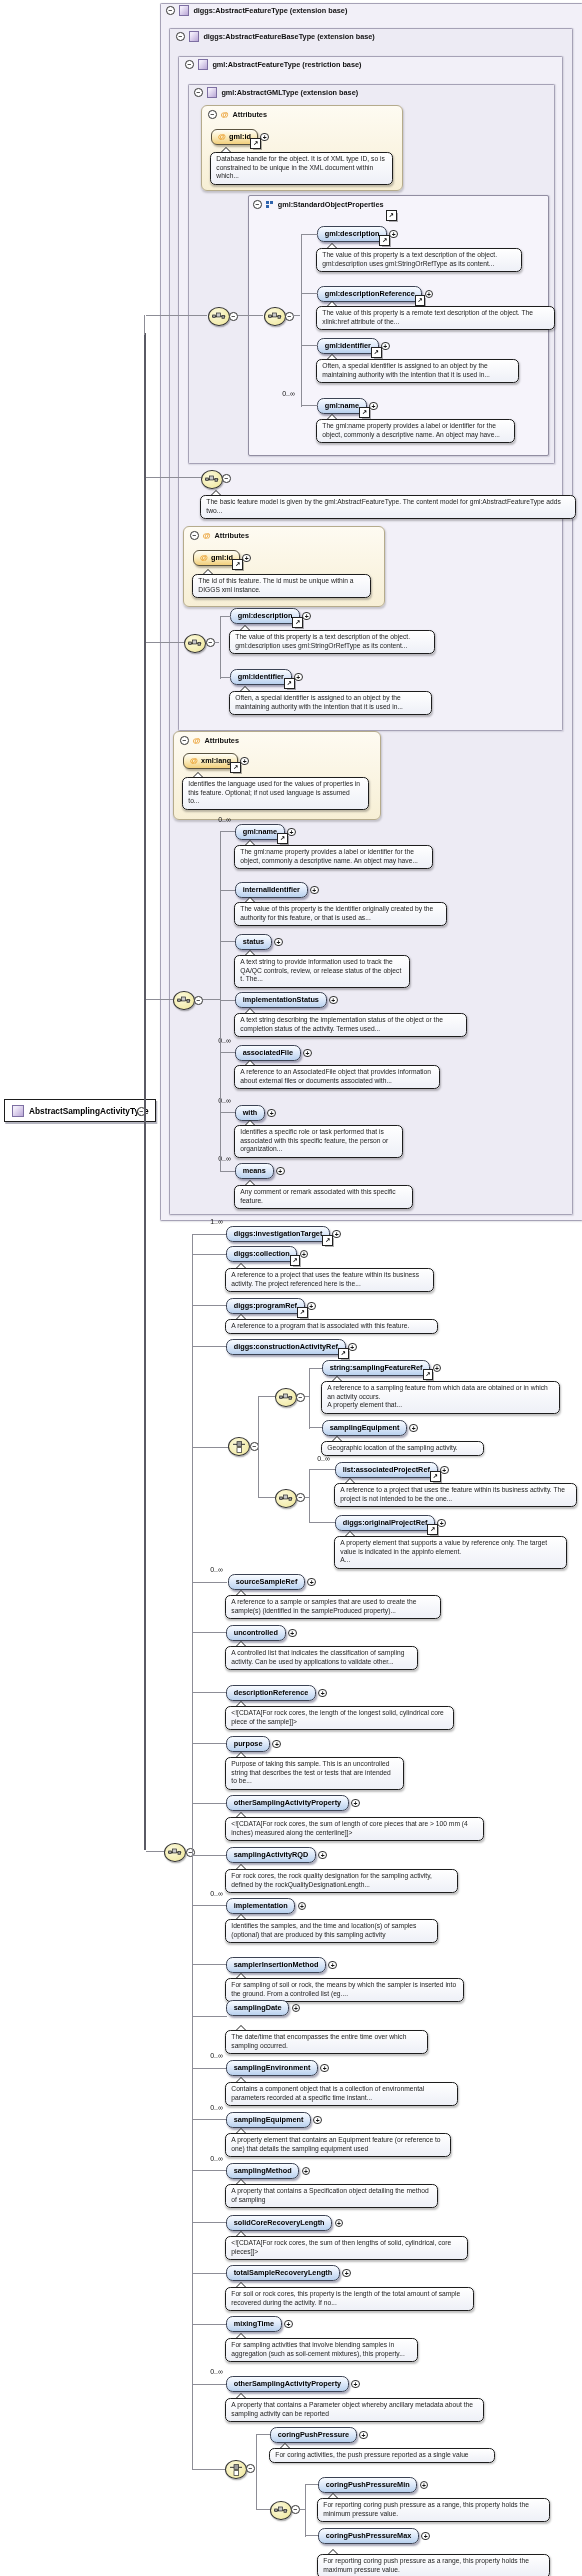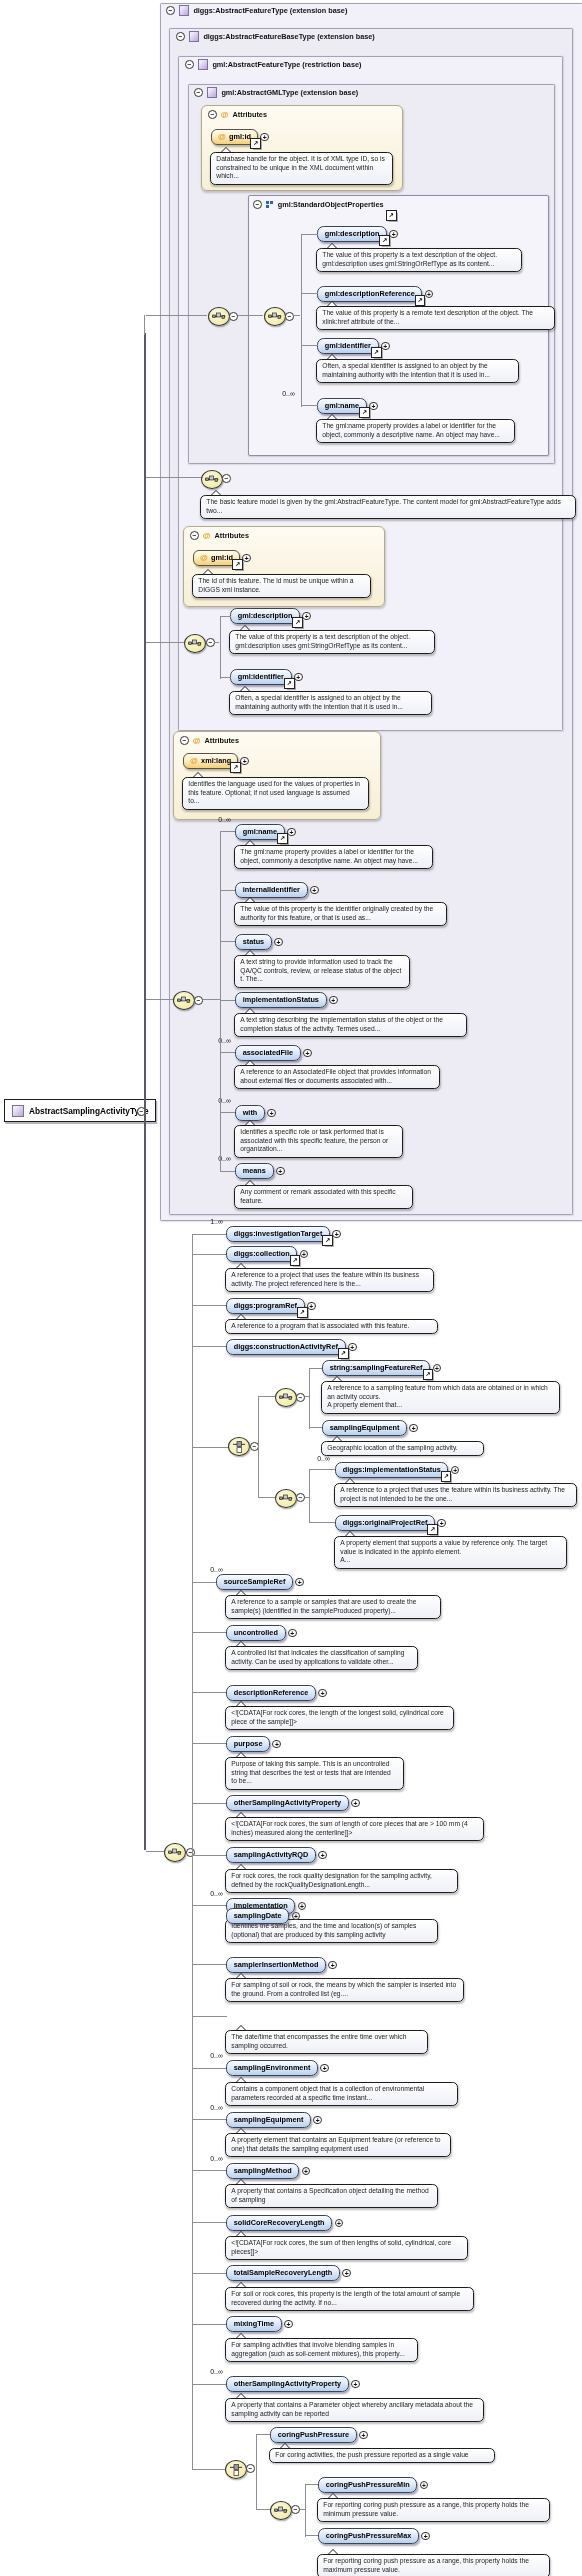--- a/index.html
+++ b/index.html
@@ -314,45 +314,45 @@
         <rect x="7" y="3" width="6" height="6" fill="#c9c9c9" stroke="#222"></rect>
         <rect x="15" y="7" width="4" height="4" fill="#9a9a9a" stroke="#222"></rect>
       </svg>
     </span>
   <i class="mc" style="left:296px;top:1493px">−</i>
   <div class="vl" style="left:309px;top:1469px;height:54px"></div>
   <div class="hl" style="left:305px;top:1497px;width:4.7px"></div>
   <div class="hl" style="left:309px;top:1469px;width:26px"></div>
   <div class="hl" style="left:309px;top:1522px;width:26px"></div>
   <div class="card" style="left:301px;top:1455px">0..∞</div>
-  <div class="p" style="left:335px;top:1462px"><span>diggs:implementationStatus</span><i class="pc">+</i><i class="jp">↗</i></div>
+  <div class="p" style="left:335px;top:1462px"><span>list:associatedProjectRef</span><i class="pc">+</i><i class="jp">↗</i></div>
   <div class="tip" style="left:334px;top:1483px;width:230px"><span>A reference to a project that uses the feature within its business activity. The project is not intended to be the one...</span></div>
   <div class="p" style="left:335px;top:1515px"><span>diggs:originalProjectRef</span><i class="pc">+</i><i class="jp">↗</i></div>
   <div class="tip" style="left:334px;top:1536px;width:220px"><span>A property element that supports a value by reference only. The target value is indicated in the appinfo element.
 A...</span></div>
 
   <div class="card" style="left:194px;top:1566px">0..∞</div>
-  <div class="p" style="left:216px;top:1574px"><span>sourceSampleRef</span><i class="pc">+</i></div>
+  <div class="p" style="left:228px;top:1574px"><span>sourceSampleRef</span><i class="pc">+</i></div>
   <div class="tip" style="left:225px;top:1595px;width:203px"><span>A reference to a sample or samples that are used to create the sample(s) (identified in the sampleProduced property)...</span></div>
   <div class="p" style="left:226px;top:1625px"><span>uncontrolled</span><i class="pc">+</i></div>
   <div class="tip" style="left:225px;top:1646px;width:180px"><span>A controlled list that indicates the classification of sampling activity. Can be used by applications to validate other...</span></div>
   <div class="p" style="left:226px;top:1685px"><span>descriptionReference</span><i class="pc">+</i></div>
   <div class="tip" style="left:225px;top:1706px;width:216px"><span>&lt;![CDATA[For rock cores, the length of the longest solid, cylindrical core piece of the sample]]&gt;</span></div>
   <div class="p" style="left:226px;top:1736px"><span>purpose</span><i class="pc">+</i></div>
   <div class="tip" style="left:225px;top:1757px;width:166px"><span>Purpose of taking this sample. This is an uncontrolled string that describes the test or tests that are intended to be...</span></div>
   <div class="p" style="left:226px;top:1795px"><span>otherSamplingActivityProperty</span><i class="pc">+</i></div>
   <div class="tip" style="left:225px;top:1817px;width:246px"><span>&lt;![CDATA[For rock cores, the sum of length of core pieces that are &gt; 100 mm (4 inches) measured along the centerline]]&gt;</span></div>
   <div class="p" style="left:226px;top:1847px"><span>samplingActivityRQD</span><i class="pc">+</i></div>
   <div class="tip" style="left:225px;top:1869px;width:220px"><span>For rock cores, the rock quality designation for the sampling activity, defined by the rockQualityDesignationLength...</span></div>
   <div class="card" style="left:194px;top:1890px">0..∞</div>
   <div class="p" style="left:226px;top:1898px"><span>implementation</span><i class="pc">+</i></div>
   <div class="tip" style="left:225px;top:1919px;width:200px"><span>Identifies the samples, and the time and location(s) of samples (optional) that are produced by this sampling activity</span></div>
   <div class="p" style="left:226px;top:1957px"><span>samplerInsertionMethod</span><i class="pc">+</i></div>
   <div class="tip" style="left:225px;top:1978px;width:226px"><span>For sampling of soil or rock, the means by which the sampler is inserted into the ground. From a controlled list (eg....</span></div>
-  <div class="p" style="left:226px;top:1908px"><span>samplingDate</span><i class="pc">+</i></div>
+  <div class="p" style="left:226px;top:2000px"><span>samplingDate</span><i class="pc">+</i></div>
   <div class="tip" style="left:225px;top:2030px;width:190px"><span>The date/time that encompasses the entire time over which sampling occurred.</span></div>
   <div class="card" style="left:194px;top:2052px">0..∞</div>
   <div class="p" style="left:226px;top:2060px"><span>samplingEnvironment</span><i class="pc">+</i></div>
   <div class="tip" style="left:225px;top:2082px;width:220px"><span>Contains a component object that is a collection of environmental parameters recorded at a specific time instant...</span></div>
   <div class="card" style="left:194px;top:2104px">0..∞</div>
   <div class="p" style="left:226px;top:2112px"><span>samplingEquipment</span><i class="pc">+</i></div>
   <div class="tip" style="left:225px;top:2133px;width:213px"><span>A property element that contains an Equipment feature (or reference to one) that details the sampling equipment used</span></div>
   <div class="card" style="left:194px;top:2155px">0..∞</div>
   <div class="p" style="left:226px;top:2163px"><span>samplingMethod</span><i class="pc">+</i></div>
   <div class="tip" style="left:225px;top:2184px;width:200px"><span>A property that contains a Specification object detailing the method of sampling</span></div>

